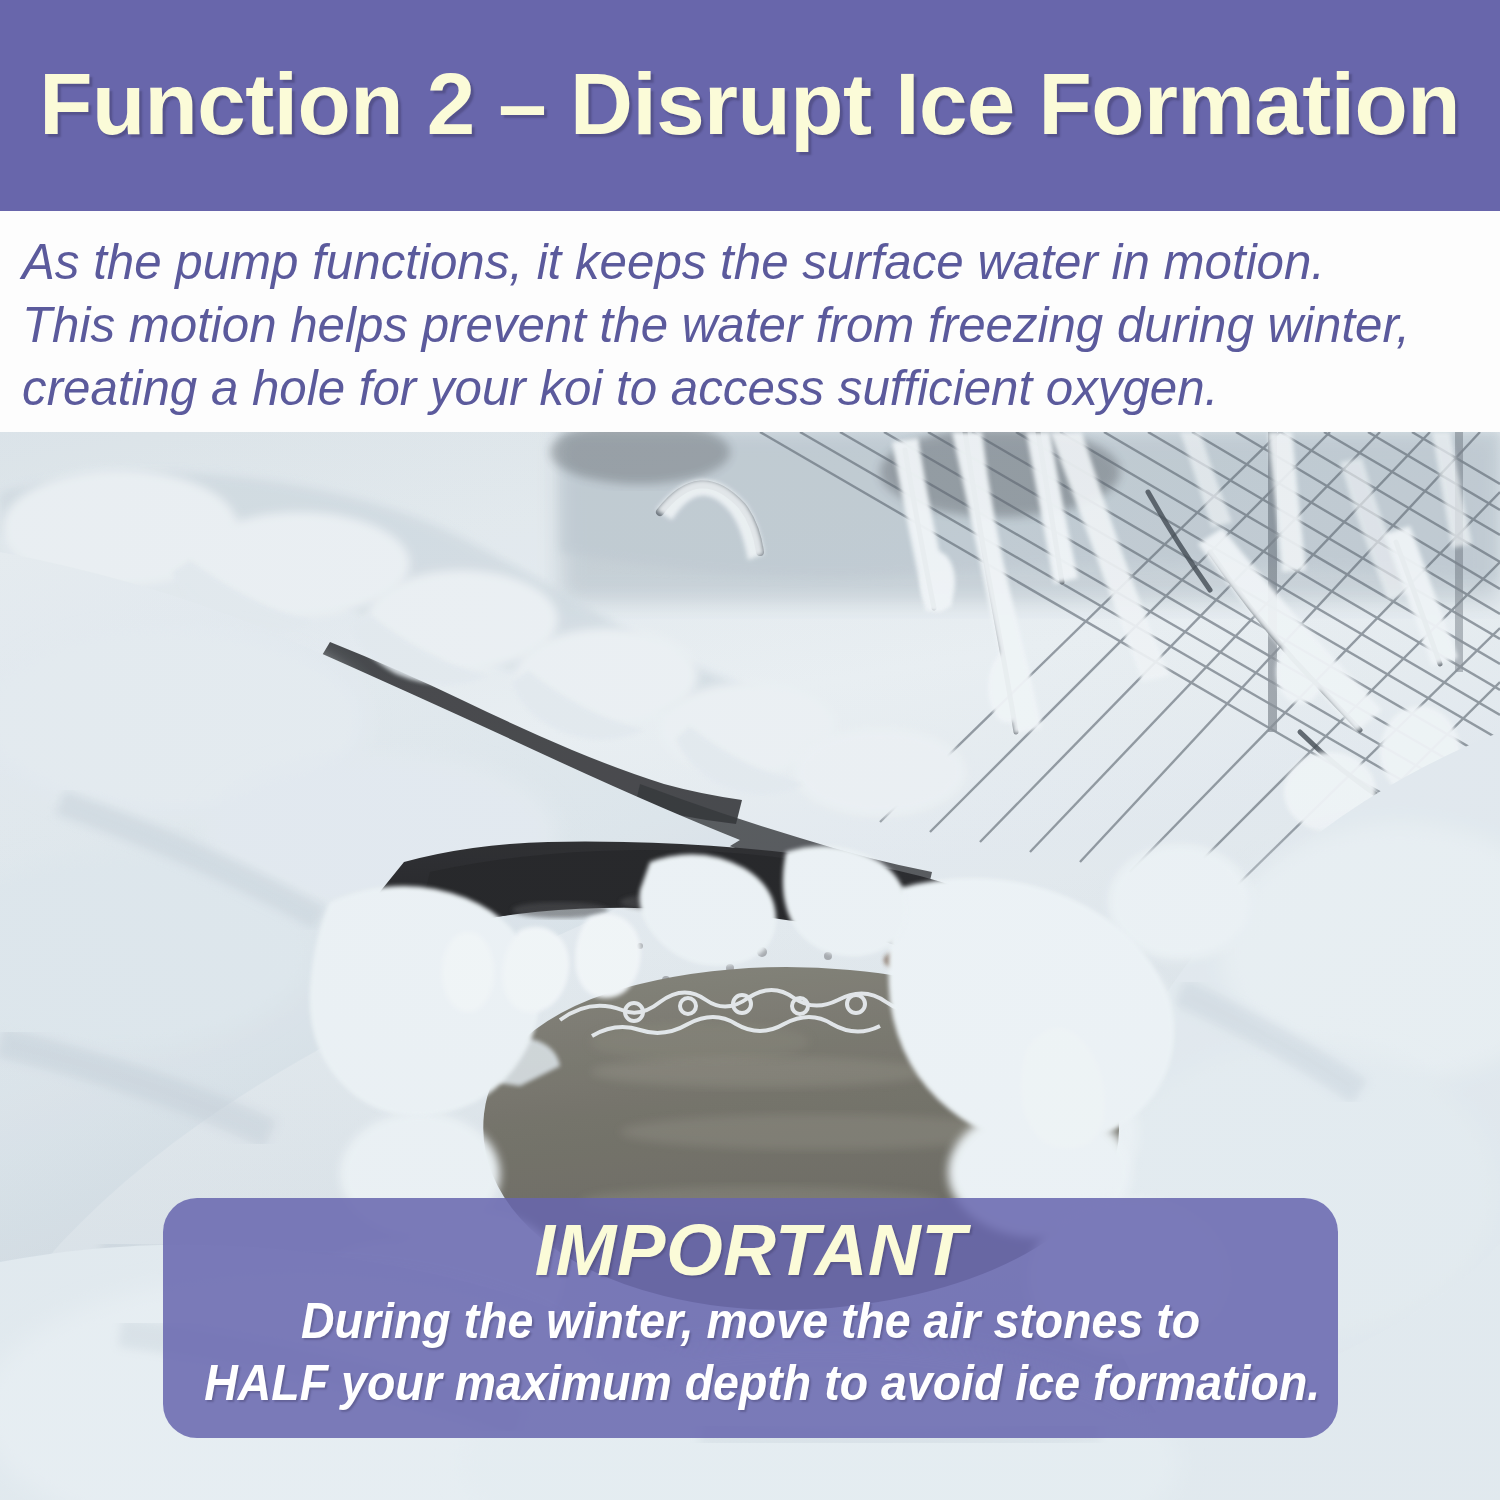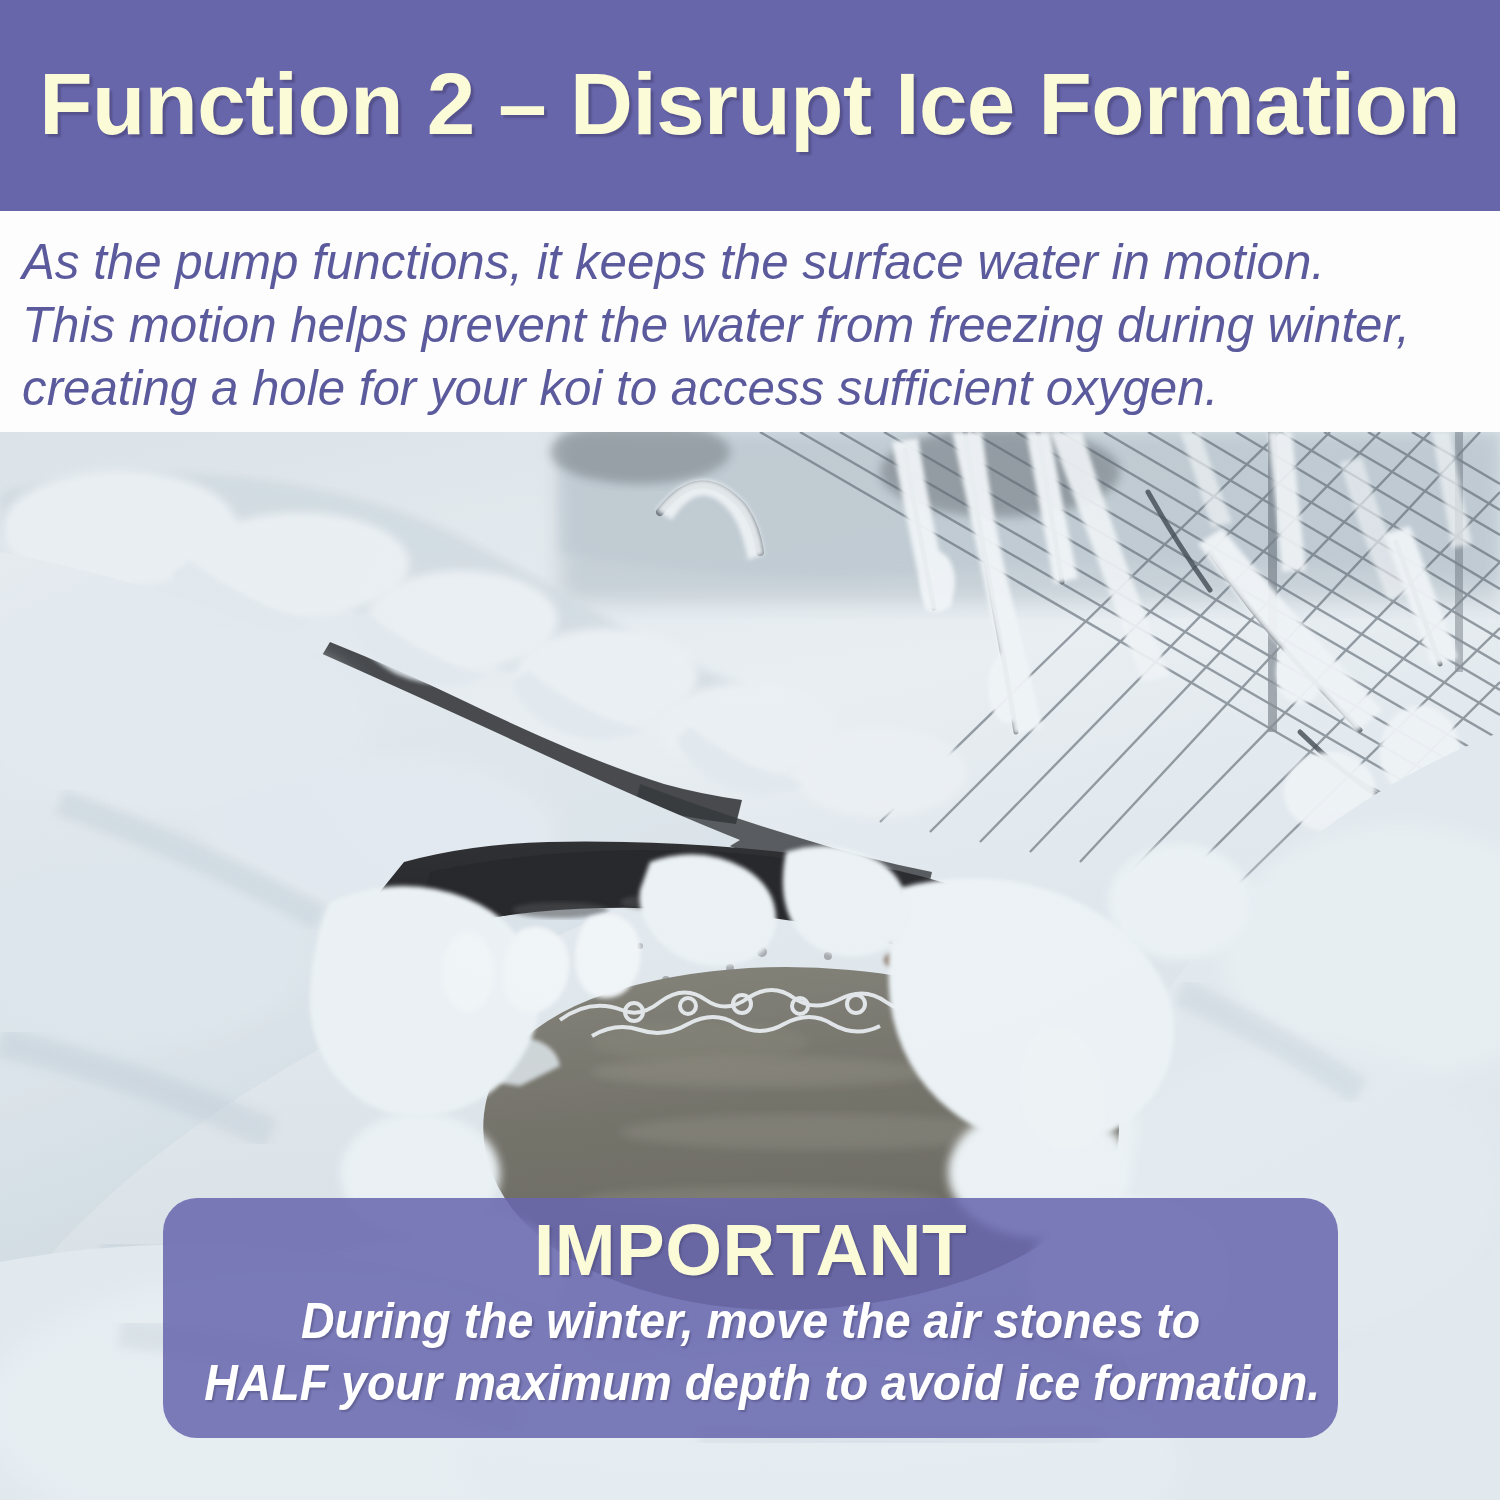--- a/index.html
+++ b/index.html
@@ -92,20 +92,21 @@
   }
   .callout-title {
     font-family: "Liberation Sans", sans-serif;
     font-weight: bold;
     font-size: 73px;
     line-height: 80px;
     color: #fbfbd8;
     letter-spacing: 0.5px;
     white-space: nowrap;
     text-shadow: 2px 2px 2px rgba(45,43,78,0.28);
+    font-style: italic;
   }
   .callout-line {
     font-family: "Liberation Sans", sans-serif;
     font-weight: bold;
     font-style: italic;
     font-size: 50px;
     line-height: 62px;
     color: #ffffff;
     white-space: nowrap;
     transform: scaleX(0.93);

